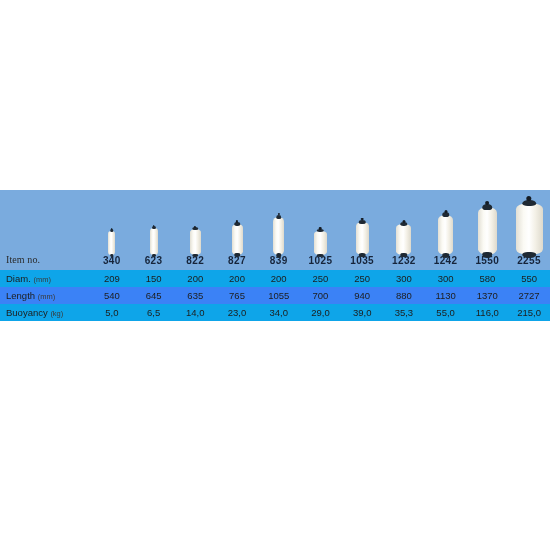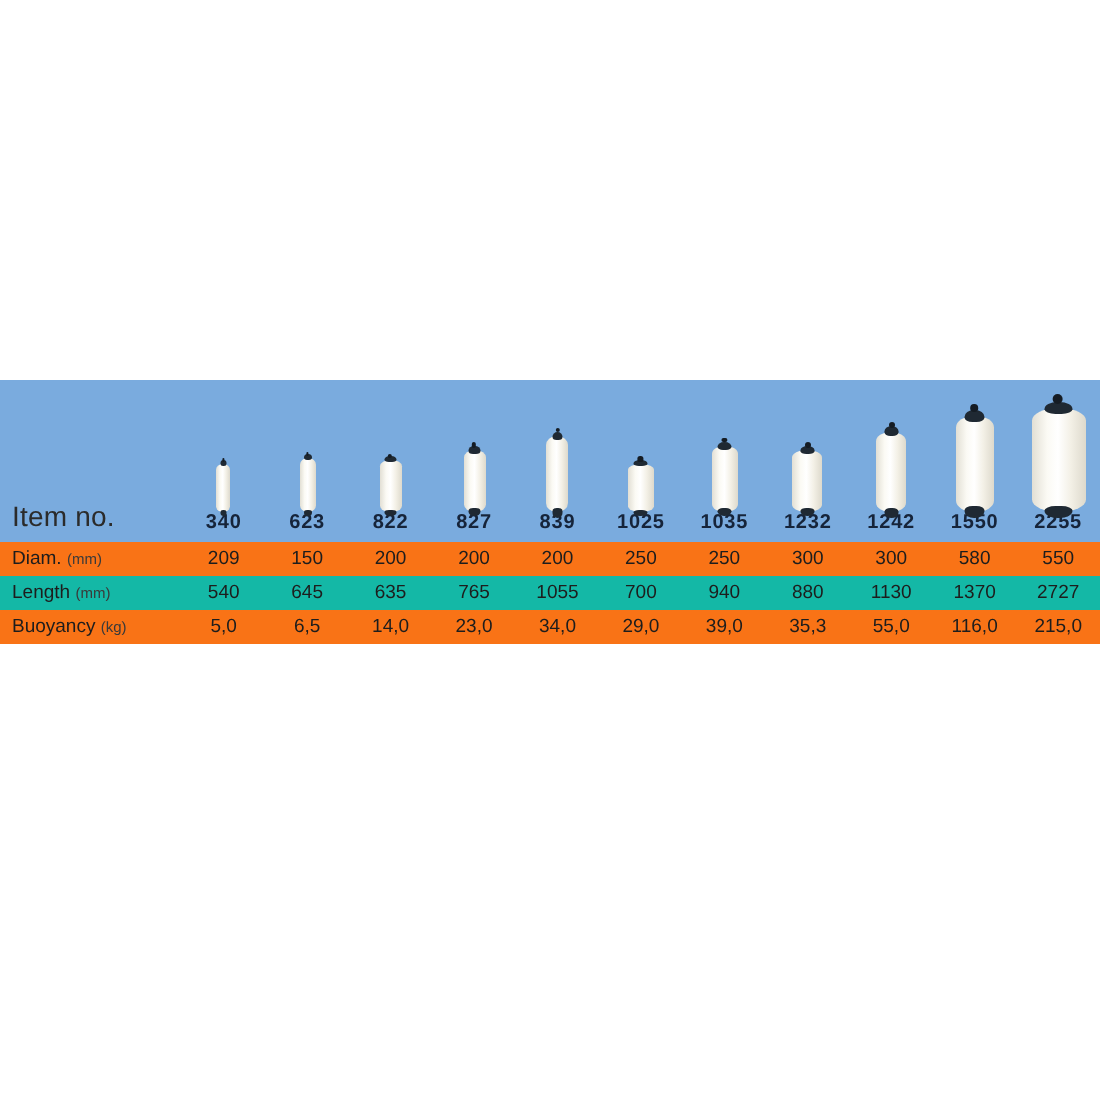--- a/index.html
+++ b/index.html
@@ -36,27 +36,28 @@
     border: 0;
   }
   
   .hdr-row td {
     background: #7aabde;
     vertical-align: bottom;
     border-right: 1px solid #ffffff;
   }
   .hdr-row td:last-child { border-right: 0; }
   .hdr-label {
-    font-size: 14px;
+    font-size: 10px;
     color: #2b2b2b;
     text-align: left;
     padding-left: 6px !important;
     padding-bottom: 5px !important;
     letter-spacing: 0.1px;
     white-space: nowrap;
+    font-family: Liberation Serif, serif;
   }
   .hdr-cell {
     text-align: center;
     height: 80px;
     position: relative;
   }
   .hdr-num {
     font-size: 10px;
     font-weight: bold;
     color: #16243a;
@@ -112,23 +113,23 @@
   .data-row .rowlabel {
     text-align: left;
     padding-left: 6px !important;
     white-space: nowrap;
     color: #1d1d1d;
   }
   .rowlabel .unit {
     font-size: 7.5px;
     color: #3a3a3a;
   }
-  .row-white td { background: #f97316; border-right: 1px solid #e3e3e3; }
+  .row-white td { background: #0ea5e9; border-right: 1px solid #e3e3e3; }
   .row-white td:last-child { border-right: 0; }
-  .row-blue td { background: #14b8a6; border-right: 1px solid #ffffff; }
+  .row-blue td { background: #3b82f6; border-right: 1px solid #ffffff; }
   .row-blue td:last-child { border-right: 0; }
 </style>
 </head>
 <body>
 
 <div id="page">
   <table id="spec-table">
     <colgroup>
         <col style="width: 91px;">
         <col style="width: 41.7273px;">

